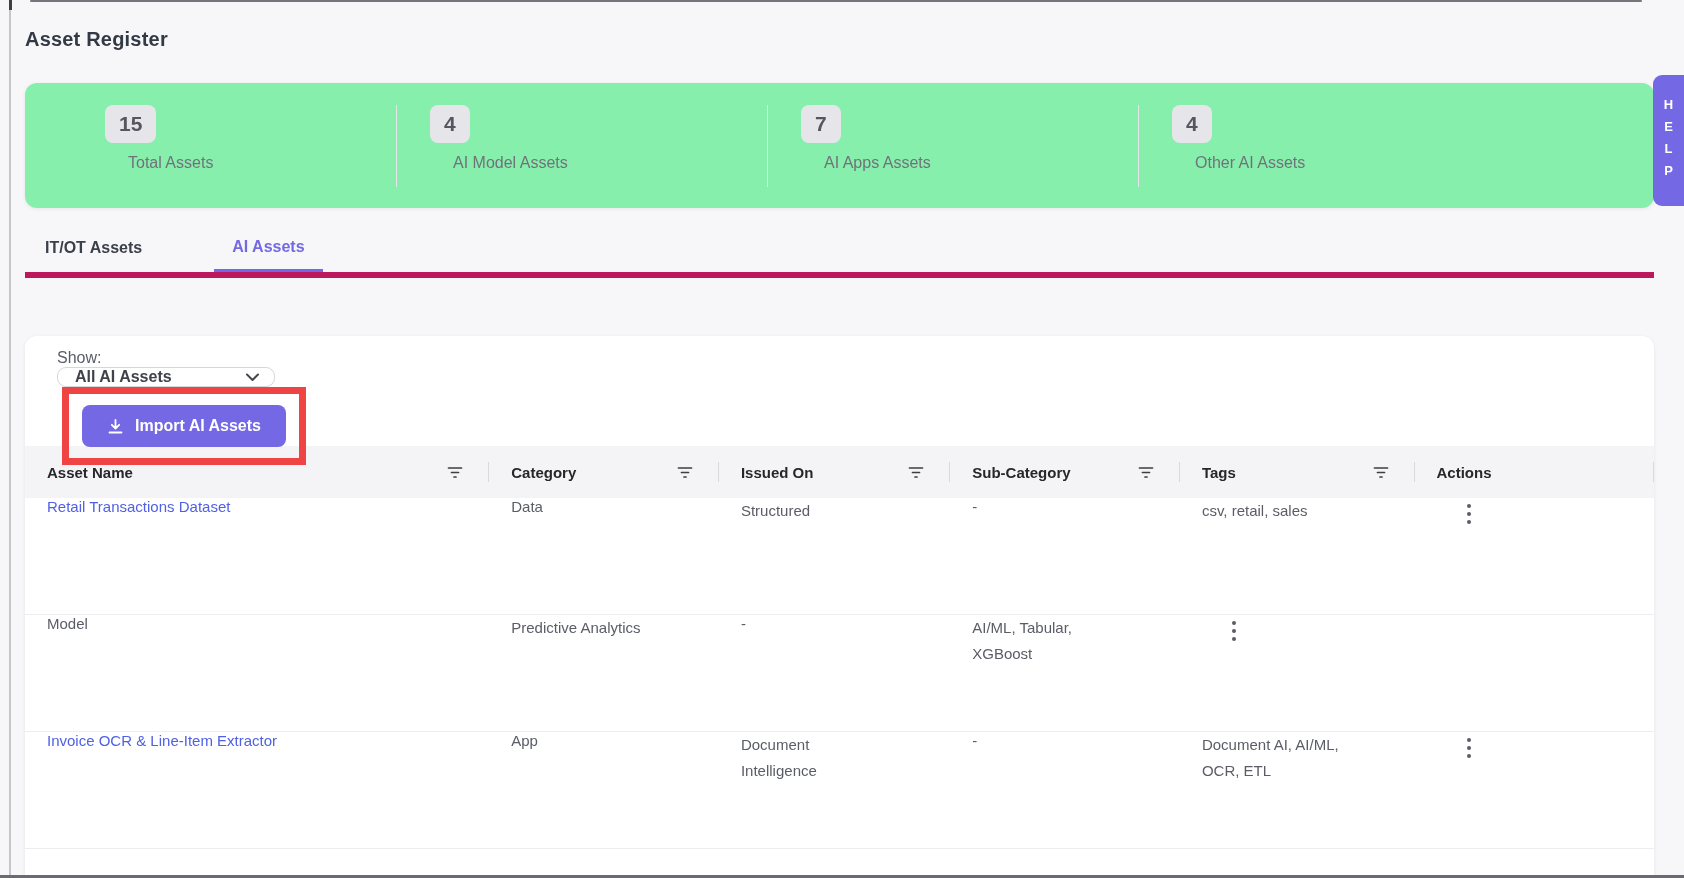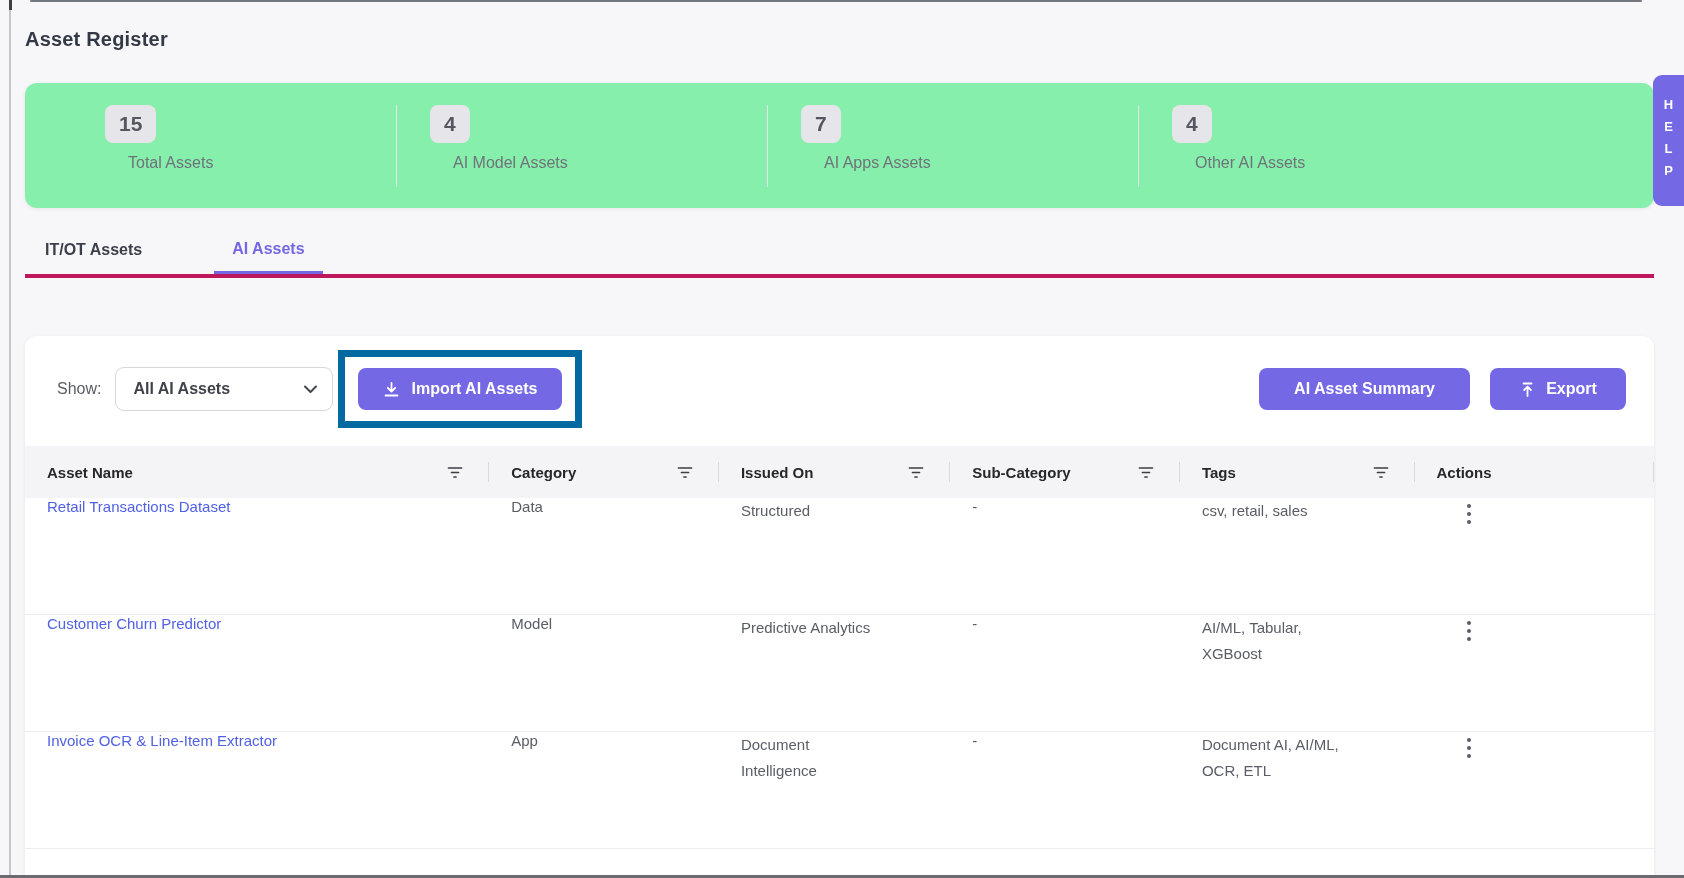--- a/index.html
+++ b/index.html
@@ -24,37 +24,37 @@
   .stat { flex:0 0 371px; height:82px; padding-left:80px; display:flex;
     flex-direction:column; justify-content:flex-start; }
   .stat + .stat { border-left:1px solid #e6e6ea; padding-left:33px; }
   .stat:last-child { flex:1 1 auto; }
   .stat-badge { display:inline-block; width:max-content; background:#e6e6ea; color:#55565f;
     font-size:21px; font-weight:600; border-radius:8px; padding:7px 14px; }
   .stat-label { margin-top:11px; font-size:16px; color:#70727a;margin-left:23px; }
 
   
   .tabs { margin-top:32px; display:flex; align-items:flex-end; height:38px;
-    border-bottom:4px solid #be185d; }
+    border-bottom:6px solid #be185d; }
   .tab { font-size:16px; font-weight:600; padding:0 0 15px 0; cursor:pointer; }
   .tab-inactive { color:#3b3f4a; margin-left:20px; }
   .tab-active { color:#7468e4; margin-left:72px; padding:0 18px 13px 18px;
     border-bottom:3px solid #7468e4; }
 
   
   .main-card { margin-top:58px; background:#fff; border-radius:12px 12px 0 0;
     box-shadow:0 1px 4px rgba(20,20,40,.07); height:560px; overflow:hidden; }
 
   
-  .toolbar { display:flex; align-items:center; padding:13px 28px 0 32px; height:93px; }
+  .toolbar { display:flex; align-items:flex-start; padding:13px 28px 0 32px; height:93px;flex-direction:column; }
   .show-label { font-size:16px; color:#5a5c66; margin-right:14px; }
   .select-box { width:218px; height:44px; border:1.5px solid #d6d6db; border-radius:9px;
     background:#fff; display:flex; align-items:center; padding:0 14px 0 17px; cursor:pointer; }
   .select-value { font-size:16px; font-weight:600; color:#3f4249; flex:1; }
-  .annotation-box { border:7px solid #0369a1; padding:11px 13px; margin-left:5px; }
+  .annotation-box { border:7px solid #ef4444; padding:11px 13px; margin-left:5px; }
   .btn { border:none; border-radius:8px; background:#7468e4; color:#fff; font-size:16px;
     font-weight:600; height:42px; display:flex; align-items:center; justify-content:center;
     cursor:pointer; font-family:"Liberation Sans", sans-serif; }
   .btn-import { width:204px; gap:11px; }
   .toolbar-right { margin-left:auto; display:flex; gap:20px; }
   .btn-summary { width:211px; }
   .btn-export { width:136px; gap:10px; }
 
   
   .table { width:100%; }
@@ -131,32 +131,20 @@
       <div class="annotation-box">
         <button class="btn btn-import">
           <svg class="icon-svg" width="17" height="17" viewBox="0 0 17 17">
             <path d="M8.5 2 v8 M4.8 6.8 L8.5 10.5 L12.2 6.8" fill="none" stroke="#fff" stroke-width="1.8" stroke-linecap="round" stroke-linejoin="round"></path>
             <path d="M2.5 14.5 h12" fill="none" stroke="#fff" stroke-width="1.8" stroke-linecap="round"></path>
           </svg>
           <span>Import AI Assets</span>
         </button>
       </div>
 
-      <div class="toolbar-right">
-        <button class="btn btn-summary">
-          <span>AI Asset Summary</span>
-        </button>
-        <button class="btn btn-export">
-          <svg class="icon-svg" width="17" height="17" viewBox="0 0 17 17">
-            <path d="M4.5 2.5 h8" fill="none" stroke="#fff" stroke-width="1.8" stroke-linecap="round"></path>
-            <path d="M8.5 15 V6 M5.2 9 L8.5 5.6 L11.8 9" fill="none" stroke="#fff" stroke-width="1.8" stroke-linecap="round" stroke-linejoin="round"></path>
-          </svg>
-          <span>Export</span>
-        </button>
-      </div>
     </div>
 
     <div class="table">
 
       <div class="t-row t-head">
         <div class="th">
           <span>Asset Name</span>
           <svg class="filter-icon icon-svg" width="16" height="14" viewBox="0 0 16 14">
             <path d="M1.5 3 h13 M4.5 7.5 h7 M7 12 h2" stroke="#3c3e45" stroke-width="1.7" stroke-linecap="round"></path>
           </svg>
@@ -211,23 +199,20 @@
         <div class="td">
           <span class="kebab">
               <i></i>
               <i></i>
               <i></i>
             </span>
         </div>
       </div>
 
       <div class="t-row body-row">
-        <div class="td">
-          <a class="asset-link">Customer Churn Predictor</a>
-        </div>
         <div class="td">Model</div>
         <div class="td">
           <span class="wrap-narrow" style="max-width:145px">Predictive Analytics</span>
         </div>
         <div class="td">-</div>
         <div class="td">
           <span class="wrap-narrow">AI/ML, Tabular, XGBoost</span>
         </div>
         <div class="td">
           <span class="kebab">

